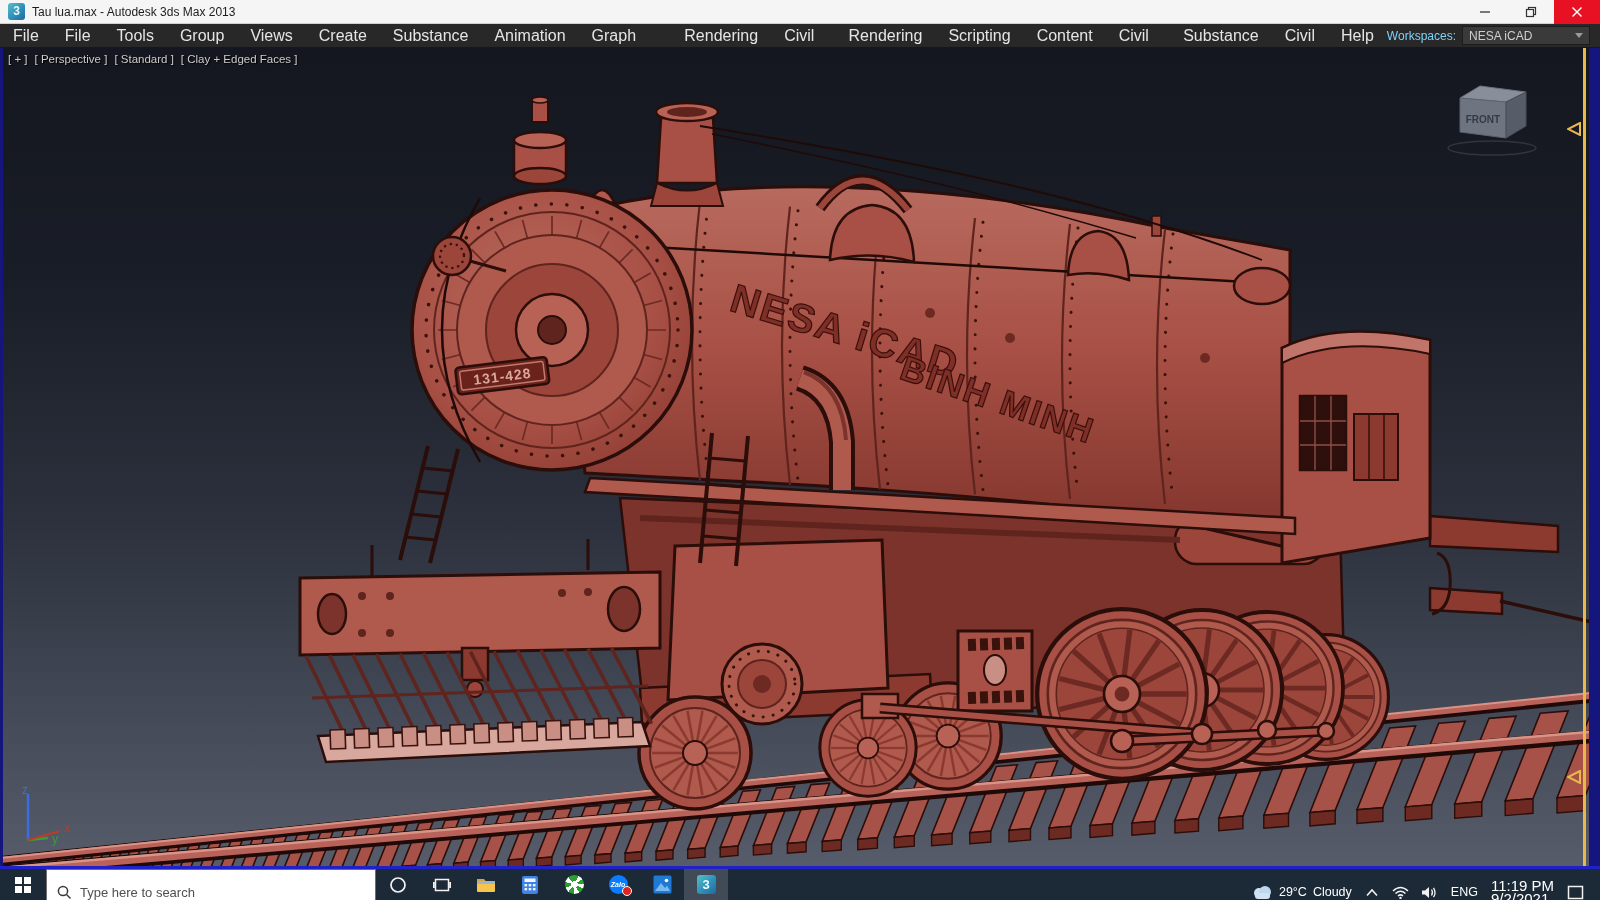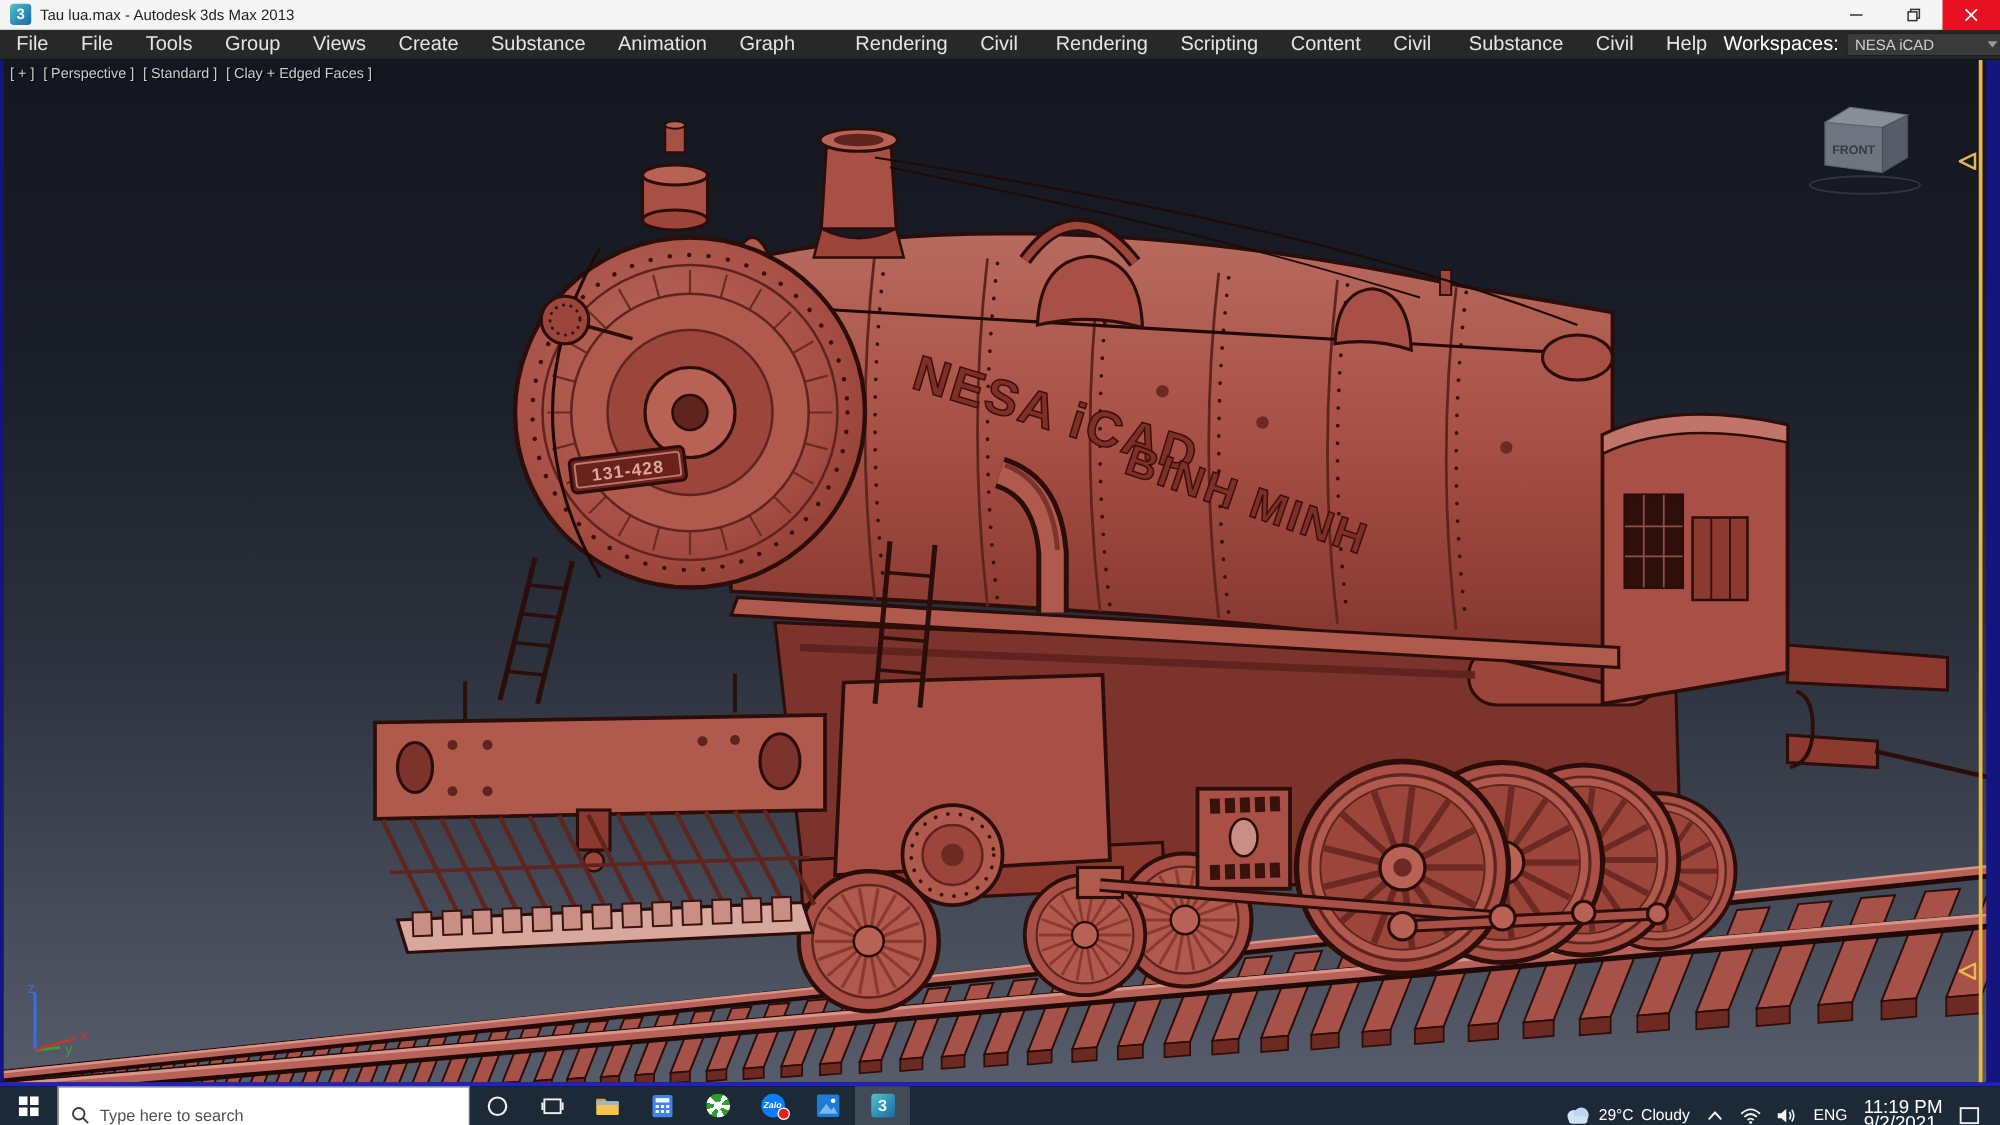--- a/index.html
+++ b/index.html
@@ -17,21 +17,21 @@
   .win-btn { width:46px; height:24px; display:flex; align-items:center; justify-content:center; }
   .win-btn svg { display:block; }
   .win-close { background:#e81123; }
 
   
   .menubar { position:absolute; left:0; top:24px; width:1600px; height:24px;
     background:#282828; display:flex; align-items:center; border-bottom:1px solid #171717; }
   .menu-item { color:#e5e5e5; font-size:16px; padding:0 13px; height:24px;
     line-height:24px; cursor:default; }
   .workspaces { margin-left:auto; display:flex; align-items:center; gap:6px; padding-right:10px; }
-  .workspaces-label { color:#ffffff; font-size:16px; }
+  .workspaces-label { color:#7dd3fc; font-size:12px; }
   .workspaces-select { width:128px; height:19px; background:#3a3a3a; border:1px solid #1c1c1c;
     color:#cfcfcf; font-size:12px; display:flex; align-items:center; padding:0 6px; }
   .workspaces-select .caret { margin-left:auto; width:0; height:0;
     border-left:4px solid transparent; border-right:4px solid transparent; border-top:5px solid #9a9a9a; }
 
   
   .viewport { position:absolute; left:0; top:48px; width:1600px; height:818px;
     background:linear-gradient(#14171f 0%, #191d27 28%, #2c313d 58%, #474c5a 84%, #575c6a 100%);
     overflow:hidden; }
   .vp-label { position:absolute; left:8px; top:5px; z-index:30; font-size:11.5px;

